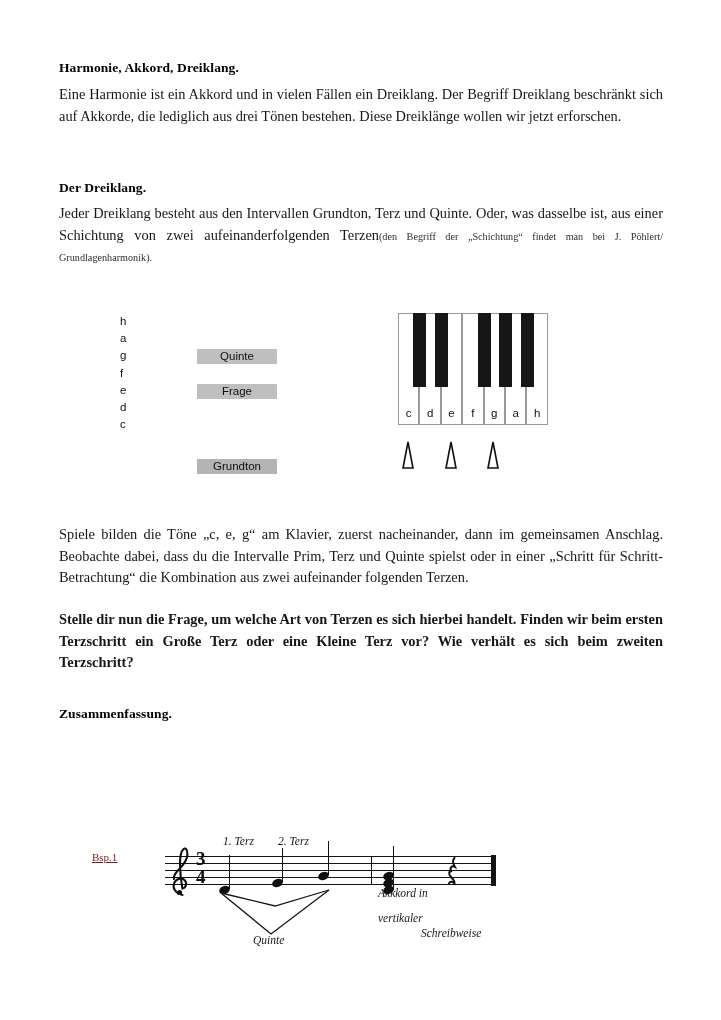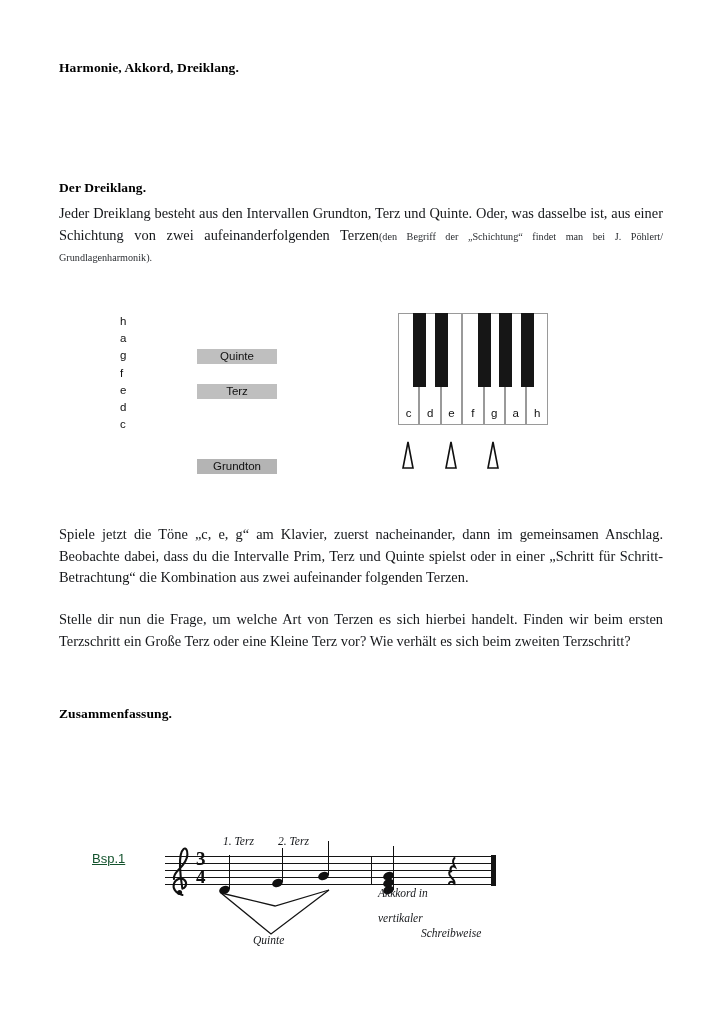--- a/index.html
+++ b/index.html
@@ -116,58 +116,59 @@
     position: absolute;
     font-family: "Liberation Serif", serif;
     font-style: italic;
     font-size: 11.5px;
     color: #15171a;
     white-space: nowrap;
   }
   .annot.blk { line-height: 15px; }
   .bsp {
     position: absolute;
-    font-family: Liberation Sans, sans-serif;
-    font-size: 13px;
-    color: #14532d;
+    font-family: Liberation Serif, serif;
+    font-size: 11px;
+    color: #7f1d1d;
     text-decoration: underline;
   }
   .pageno {
     position: absolute;
     font-family: "Liberation Serif", serif;
     font-size: 14px;
     color: #15171a;
     width: 100%;
     text-align: center;
   }
 </style>
 </head>
 <body>
 
 <div id="page">
 
   <div class="abs heading" style="left:59px; top:60px;">Harmonie, Akkord, Dreiklang.</div>
 
+  <div class="abs para" style="left:59px; top:84px; width:604px;">Eine Harmonie ist ein Akkord und in vielen Fällen ein Dreiklang. Der Begriff Dreiklang beschränkt sich auf Akkorde, die lediglich aus drei Tönen bestehen. Diese Dreiklänge wollen wir jetzt erforschen.</div>
 
   <div class="abs heading" style="left:59px; top:180px;">Der Dreiklang.</div>
 
   <div class="abs para" style="left:59px; top:203px; width:604px;"><span>Jeder Dreiklang besteht aus den Intervallen Grundton, Terz und Quinte. Oder, was dasselbe ist, aus einer Schichtung von zwei aufeinanderfolgenden Terzen</span><span class="footnote">(den Begriff der „Schichtung“ findet man bei J. Pöhlert/ Grundlagenharmonik).</span></div>
 
   <div class="abs tone-col" style="left:120px; top:313px;">
     <div>h</div>
     <div>a</div>
     <div>g</div>
     <div>f</div>
     <div>e</div>
     <div>d</div>
     <div>c</div>
   </div>
 
   <div class="abs ibox" style="left:197px; top:349px;">Quinte</div>
-  <div class="abs ibox" style="left:197px; top:384px;">Terz</div>
+  <div class="abs ibox" style="left:197px; top:384px;">Frage</div>
   <div class="abs ibox dark" style="left:197px; top:419px;">Grundton</div>
 
   <div class="abs" id="piano-wrap" style="left:398px; top:313px;">
 
     <div class="white-key" style="left:0px;"></div>
     <div class="white-key" style="left:21.4px;"></div>
     <div class="white-key" style="left:42.8px;"></div>
     <div class="white-key" style="left:64.2px;"></div>
     <div class="white-key" style="left:85.6px;"></div>
     <div class="white-key" style="left:107px;"></div>
@@ -187,23 +188,23 @@
     <div class="key-label" style="left:107px;">a</div>
     <div class="key-label" style="left:128.4px;">h</div>
   </div>
 
   <svg class="abs ptr" style="left:400px; top:440px;" width="140" height="30" viewBox="0 0 140 30">
     <polygon points="8,2 13,28 3,28" fill="#ffffff" stroke="#101010" stroke-width="1.6"></polygon>
     <polygon points="51,2 56,28 46,28" fill="#ffffff" stroke="#101010" stroke-width="1.6"></polygon>
     <polygon points="93,2 98,28 88,28" fill="#ffffff" stroke="#101010" stroke-width="1.6"></polygon>
   </svg>
 
-  <div class="abs para" style="left:59px; top:524px; width:604px;">Spiele jetzt die Töne „c, e, g“ am Klavier, zuerst nacheinander, dann im gemeinsamen Anschlag. Beobachte dabei, dass du die Intervalle Prim, Terz und Quinte spielst oder in einer „Schritt für Schritt-Betrachtung“ die Kombination aus zwei aufeinander folgenden Terzen.</div>
-
-  <div class="abs para" style="left:59px; top:609px; width:604px;">Stelle dir nun die Frage, um welche Art von Terzen es sich hierbei handelt. Finden wir beim ersten Terzschritt ein Große Terz oder eine Kleine Terz vor? Wie verhält es sich beim zweiten Terzschritt?</div>
+  <div class="abs para" style="left:59px; top:524px; width:604px;">Spiele bilden die Töne „c, e, g“ am Klavier, zuerst nacheinander, dann im gemeinsamen Anschlag. Beobachte dabei, dass du die Intervalle Prim, Terz und Quinte spielst oder in einer „Schritt für Schritt-Betrachtung“ die Kombination aus zwei aufeinander folgenden Terzen.</div>
+
+  <div class="abs para" style="left:59px; top:609px; width:604px;font-weight:bold;">Stelle dir nun die Frage, um welche Art von Terzen es sich hierbei handelt. Finden wir beim ersten Terzschritt ein Große Terz oder eine Kleine Terz vor? Wie verhält es sich beim zweiten Terzschritt?</div>
 
   <div class="abs heading" style="left:59px; top:706px;">Zusammenfassung.</div>
 
 
   <div class="bsp" style="left:92px; top:851px;">Bsp.1</div>
 
   <div class="abs" style="left:165px; top:838px; width:345px; height:110px;">
 
     <div class="staffline" style="left:0px;  top:18px; width:331px;"></div>
     <div class="staffline" style="left:0px;  top:25px; width:331px;"></div>

